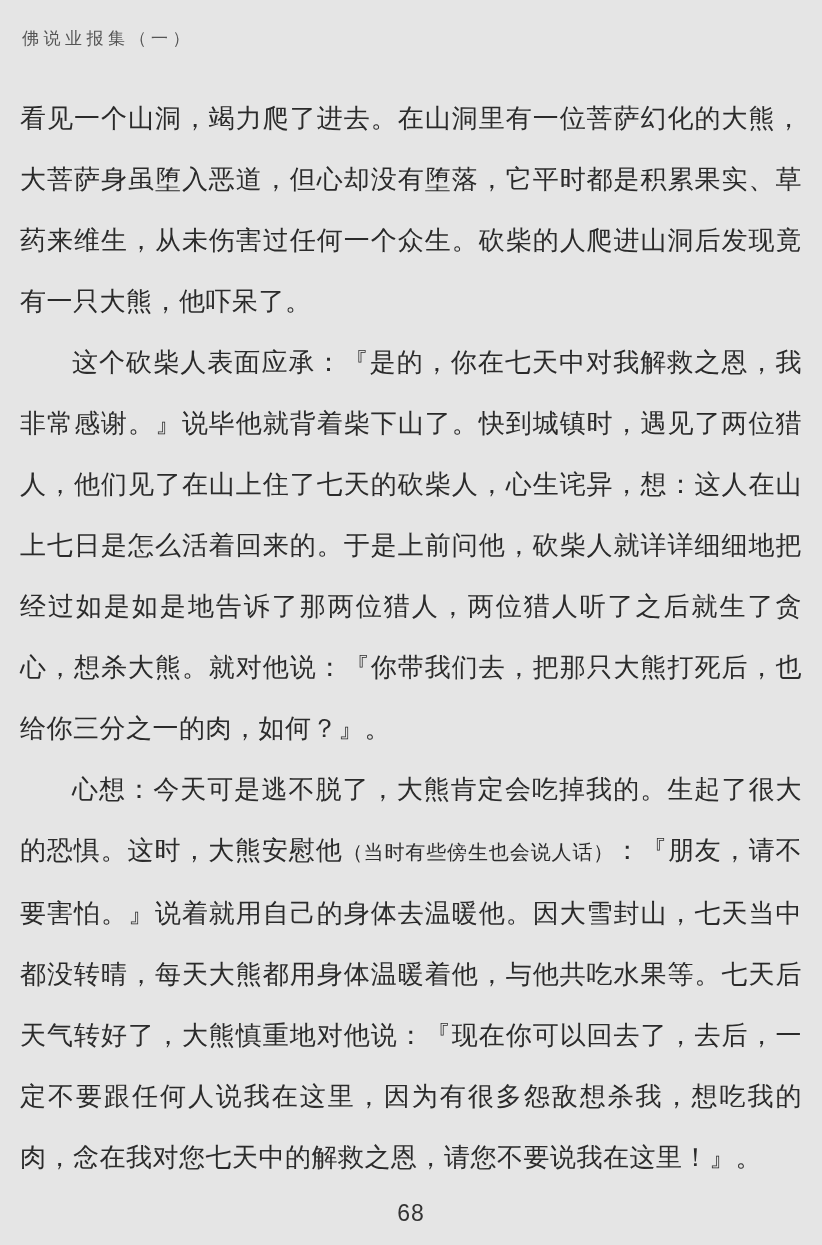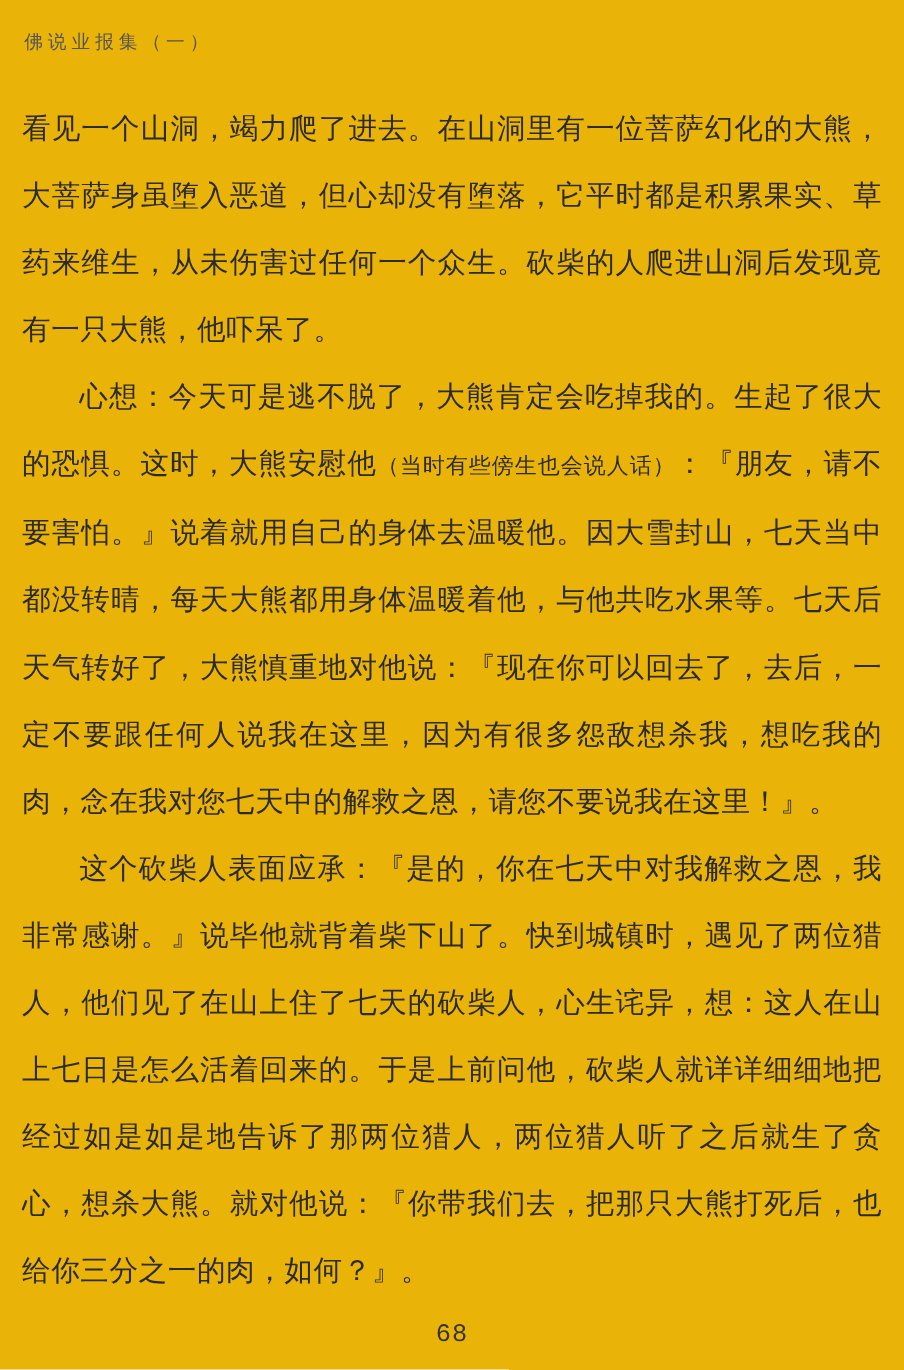--- a/index.html
+++ b/index.html
@@ -4,23 +4,23 @@
 <style>
   html, body {
     margin: 0;
     padding: 0;
     background: #ffffff;
   }
   .page {
     position: relative;
     width: 822px;
     height: 1245px;
-    background: #eab308;
+    background: #e5e5e5;
     overflow: hidden;
-    font-family: Liberation Mono, monospace;
+    font-family: Liberation Sans, sans-serif;
   }
   .running-header {
     position: absolute;
     left: 22px;
     top: 27px;
     font-size: 17px;
     letter-spacing: 4.5px;
     color: #555555;
     white-space: nowrap;
   }
@@ -59,18 +59,18 @@
   }
 </style>
 </head>
 <body>
 
 <div class="page">
   <div class="running-header">佛说业报集（一）</div>
 
   <div class="text-body">
       <p class="para"><span class="seg">看见一个山洞，竭力爬了进去。在山洞里有一位菩萨幻化的大熊，大菩萨身虽堕入恶道，但心却没有堕落，它平时都是积累果实、草药来维生，从未伤害过任何一个众生。砍柴的人爬进山洞后发现竟有一只大熊，他吓呆了。</span></p>
+      <p class="para indent"><span class="seg">这个砍柴人表面应承：『是的，你在七天中对我解救之恩，我非常感谢。』说毕他就背着柴下山了。快到城镇时，遇见了两位猎人，他们见了在山上住了七天的砍柴人，心生诧异，想：这人在山上七日是怎么活着回来的。于是上前问他，砍柴人就详详细细地把经过如是如是地告诉了那两位猎人，两位猎人听了之后就生了贪心，想杀大熊。就对他说：『你带我们去，把那只大熊打死后，也给你三分之一的肉，如何？』。</span></p>
       <p class="para indent"><span class="seg">心想：今天可是逃不脱了，大熊肯定会吃掉我的。生起了很大的恐惧。这时，大熊安慰他</span><span class="seg small">（当时有些傍生也会说人话）</span><span class="seg">：『朋友，请不要害怕。』说着就用自己的身体去温暖他。因大雪封山，七天当中都没转晴，每天大熊都用身体温暖着他，与他共吃水果等。七天后天气转好了，大熊慎重地对他说：『现在你可以回去了，去后，一定不要跟任何人说我在这里，因为有很多怨敌想杀我，想吃我的肉，念在我对您七天中的解救之恩，请您不要说我在这里！』。</span></p>
-      <p class="para indent"><span class="seg">这个砍柴人表面应承：『是的，你在七天中对我解救之恩，我非常感谢。』说毕他就背着柴下山了。快到城镇时，遇见了两位猎人，他们见了在山上住了七天的砍柴人，心生诧异，想：这人在山上七日是怎么活着回来的。于是上前问他，砍柴人就详详细细地把经过如是如是地告诉了那两位猎人，两位猎人听了之后就生了贪心，想杀大熊。就对他说：『你带我们去，把那只大熊打死后，也给你三分之一的肉，如何？』。</span></p>
     </div>
 
   <div class="page-number">68</div>
 </div>
 
 </body></html>

